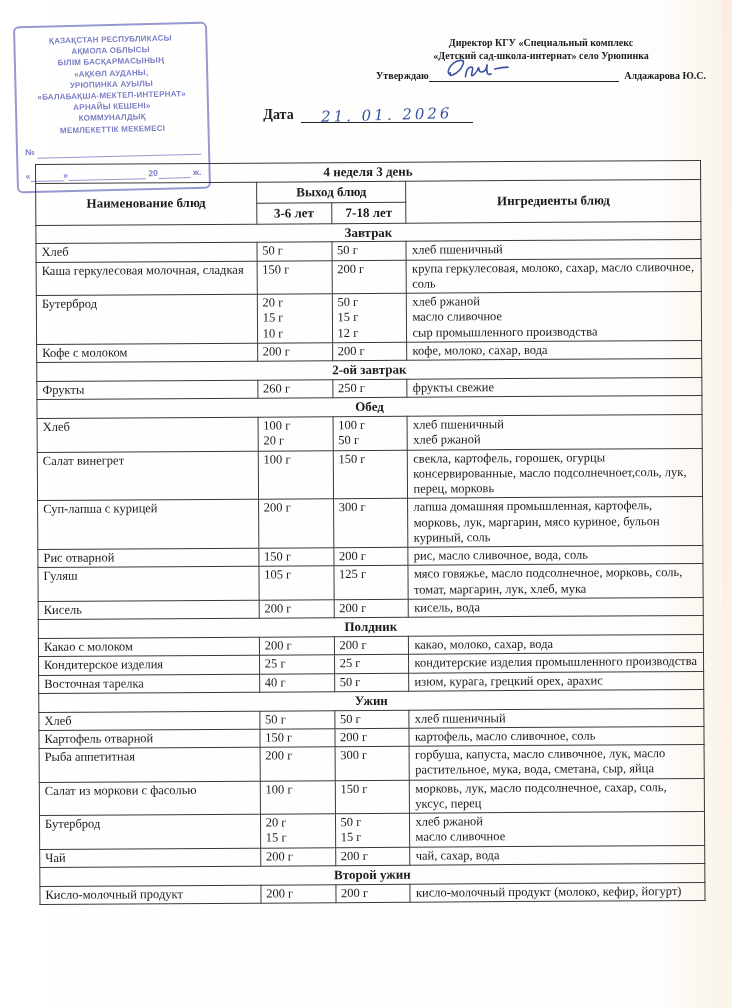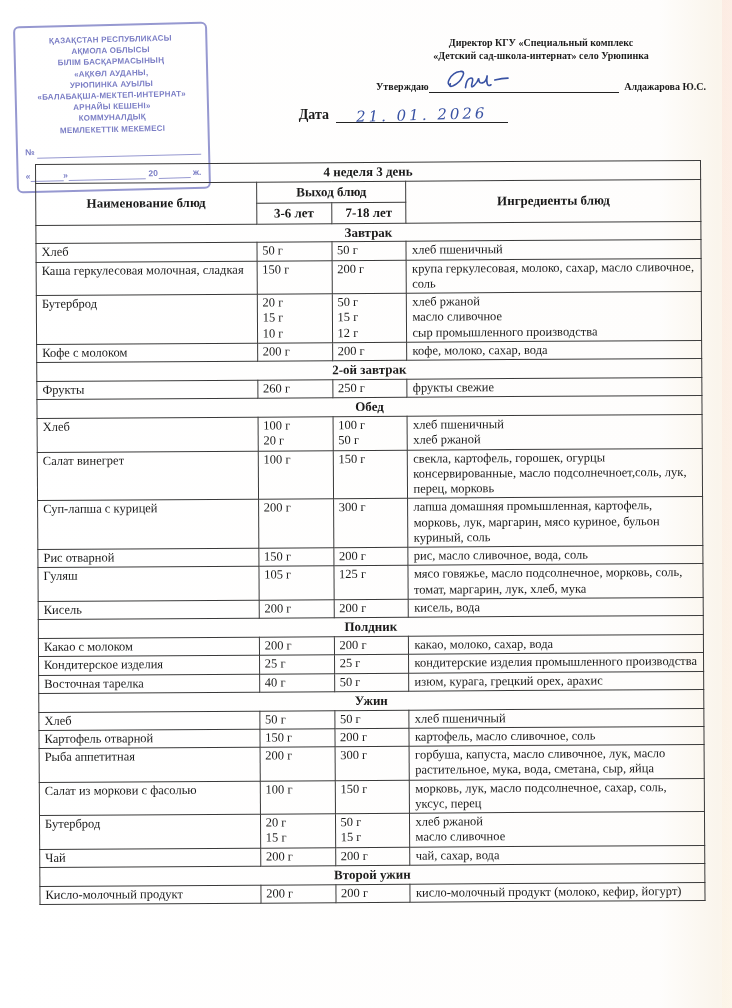--- a/index.html
+++ b/index.html
@@ -37,28 +37,28 @@
   .stamp-date .s1{flex:.55;}
   .stamp-date .s2{flex:1.3;margin-right:3px;}
   .stamp-date .s3{flex:.55;margin-right:2px;}
 
   
   .approval{
     position:absolute;right:26px;top:36px;width:330px;
     font-weight:bold;font-size:10px;line-height:1.34;text-align:center;
   }
   .approval .right-line{text-align:right;padding-right:40px;}
-  .approve-row{display:flex;align-items:flex-end;margin-top:12px;text-align:left;}
+  .approve-row{display:flex;align-items:flex-end;margin-top:1px;text-align:left;}
   .sig-line{flex:1;border-bottom:1.4px solid #222;margin:0 5px 1px 0;position:relative;height:17px;}
   .sig{position:absolute;left:10px;bottom:-4px;width:104px;height:30px;}
 
   
   .title-block{position:absolute;left:228px;top:103px;width:280px;text-align:center;}
   .menu-title{font-weight:bold;font-size:15px;letter-spacing:.4px;}
-  .date-row{display:flex;justify-content:flex-end;align-items:flex-end;gap:7px;font-weight:bold;font-size:14px;margin-top:1px;}
+  .date-row{display:flex;justify-content:center;align-items:flex-end;gap:7px;font-weight:bold;font-size:14px;margin-top:1px;}
   .date-underline{border-bottom:1.4px solid #222;min-width:172px;height:18px;text-align:center;}
   .hand{
     font-family:"DejaVu Serif",serif;font-style:italic;font-weight:normal;
     color:#3952a3;font-size:15px;letter-spacing:3px;
     display:inline-block;transform:rotate(-1.6deg) translateY(2px);
   }
 
   
   .menu-table{
     position:absolute;left:35px;top:164px;width:666px;

